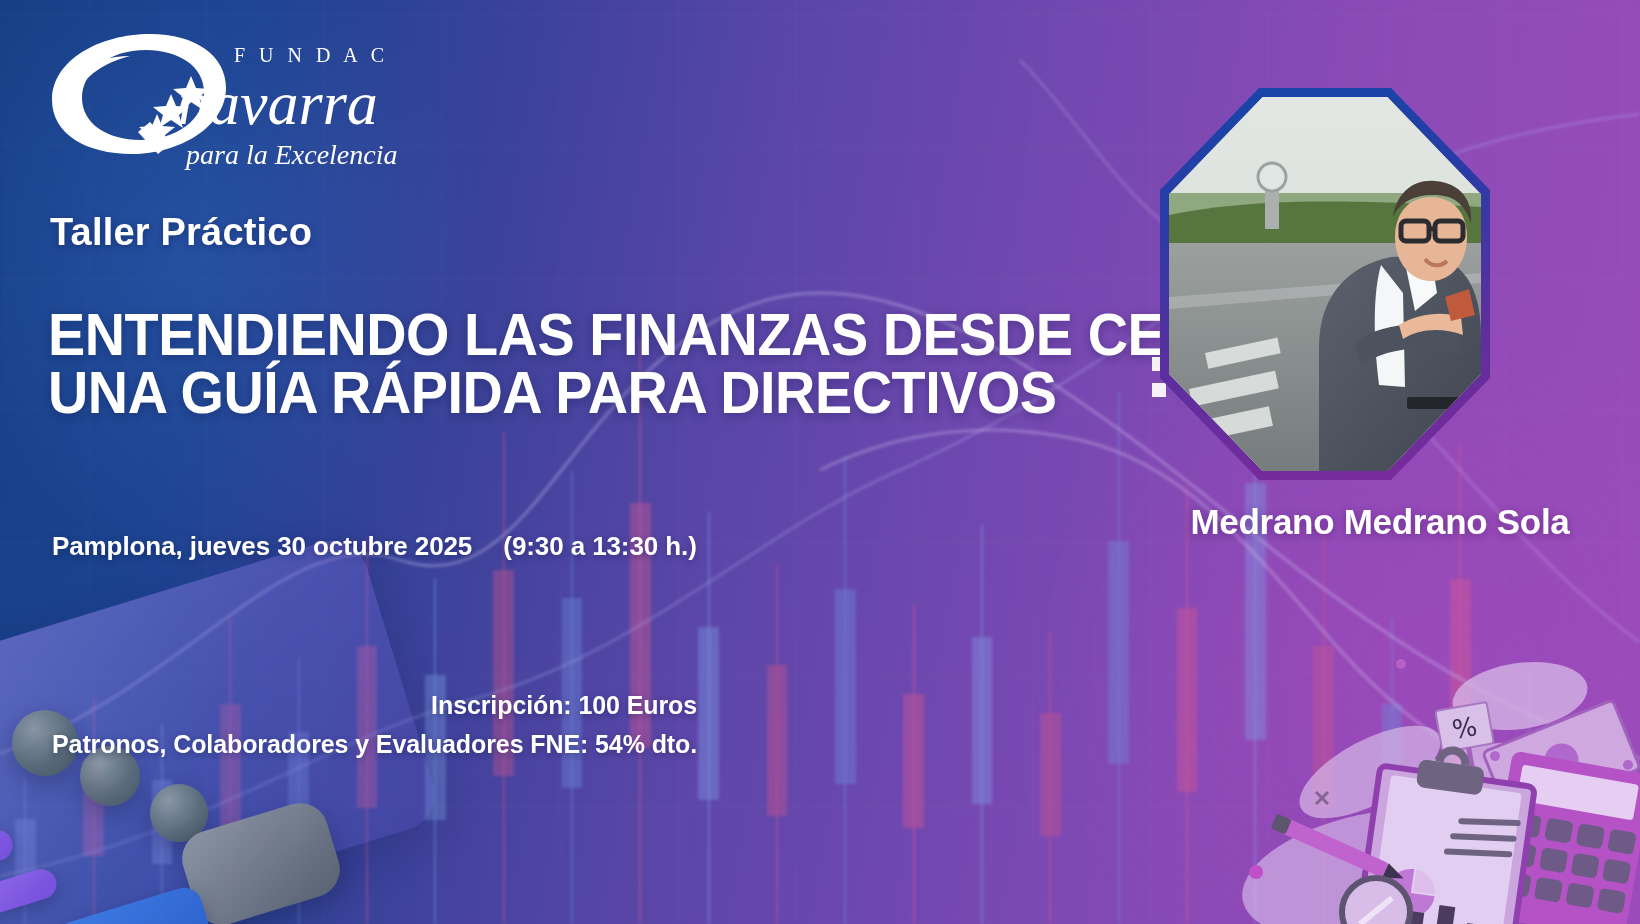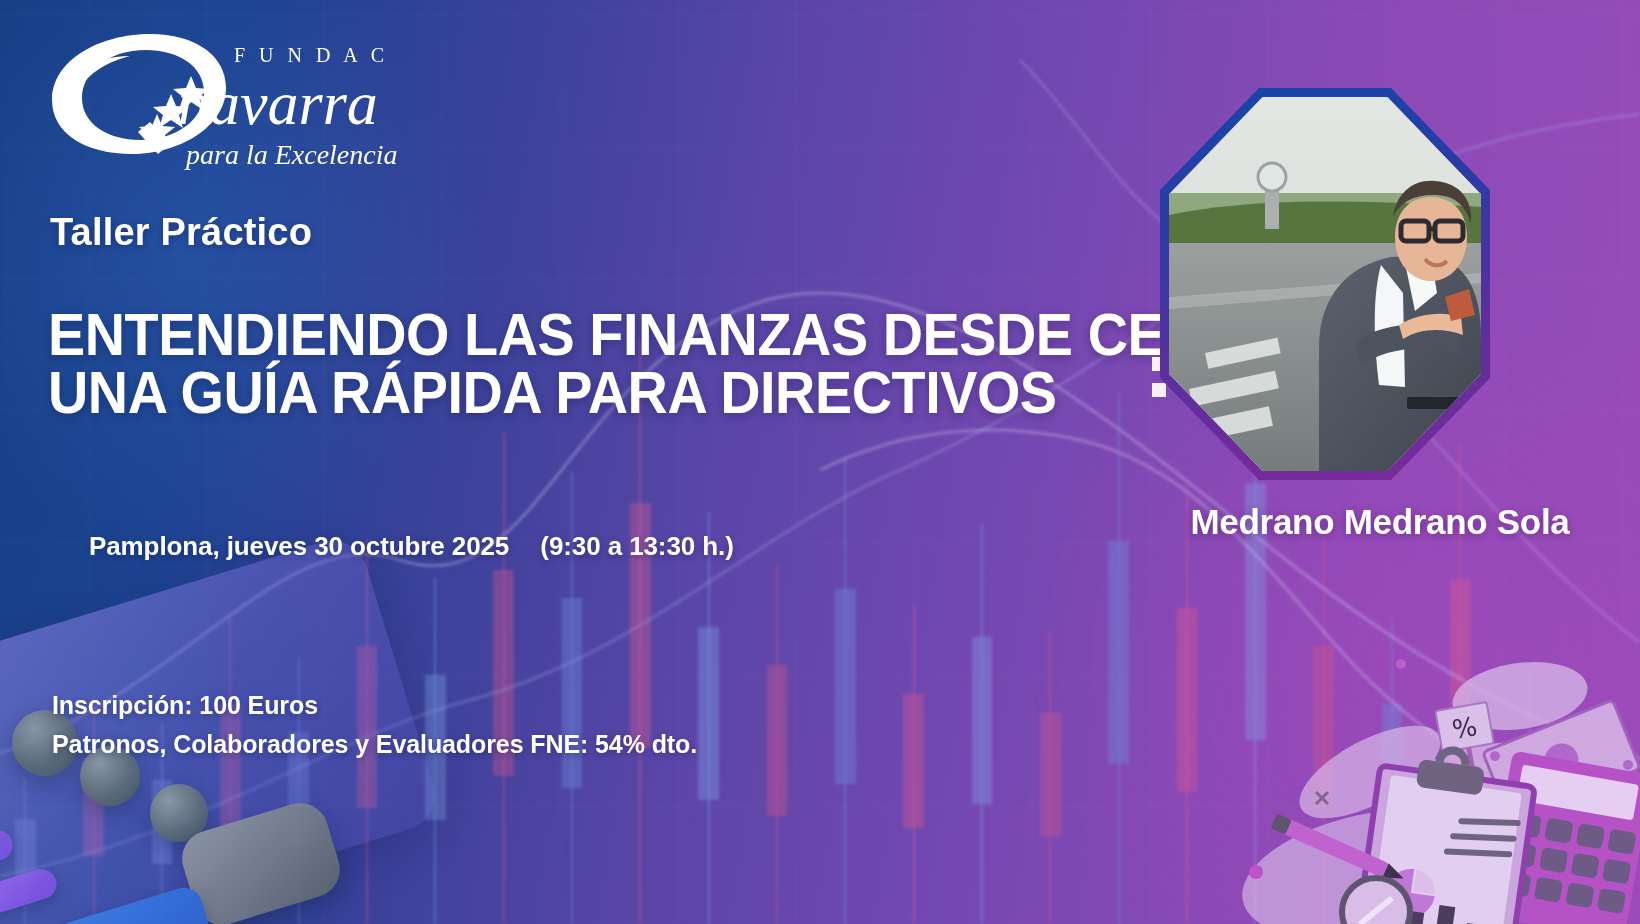--- a/index.html
+++ b/index.html
@@ -91,32 +91,33 @@
   }
   .title{
     position:absolute; left:48px; top:306px; width:1090px;
     color:#fff; font-weight:bold;
     font-family:"Liberation Sans Narrow","Liberation Sans", sans-serif;
     font-size:60px; line-height:.96; letter-spacing:-.5px;
     transform:scaleX(.93); transform-origin:left top;
     text-shadow:0 3px 10px rgba(10,15,60,.30);
   }
   .title .l{ display:block; white-space:nowrap; font-stretch:condensed; }
-  .meta{ position:absolute; left:52px; top:528px; color:#fff;margin-left:37px; }
+  .meta{ position:absolute; left:52px; top:528px; color:#fff; }
   .meta .row{
     font-size:26px; font-weight:bold; line-height:1.45;
     letter-spacing:-.1px; white-space:nowrap;
     text-shadow:0 2px 6px rgba(10,15,60,.35);
   }
   .meta .row .time{ padding-left:24px; }
   .price{ position:absolute; left:52px; top:686px; color:#fff; }
   .price .row{
     font-size:25px; font-weight:bold; line-height:1.55;
     letter-spacing:-.1px; white-space:nowrap;
     text-shadow:0 2px 6px rgba(10,15,60,.35);
+    text-align:right;
   }
 
   
   .photo-wrap{
     position:absolute; left:1160px; top:88px; width:330px; height:392px;
     background:linear-gradient(170deg,#1547a8 0%,#2a3ba6 30%,#5a2f9e 62%,#7c2a9b 100%);
     clip-path:polygon(30% 0,70% 0,100% 26%,100% 74%,70% 100%,30% 100%,0 74%,0 26%);
     box-shadow:0 10px 40px rgba(20,10,60,.30);
   }
   .photo{

